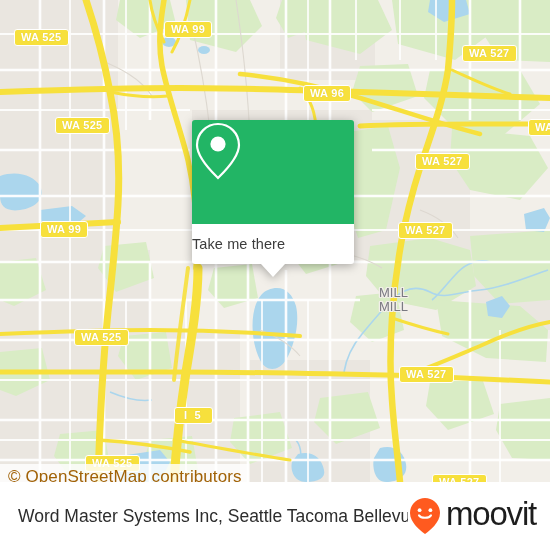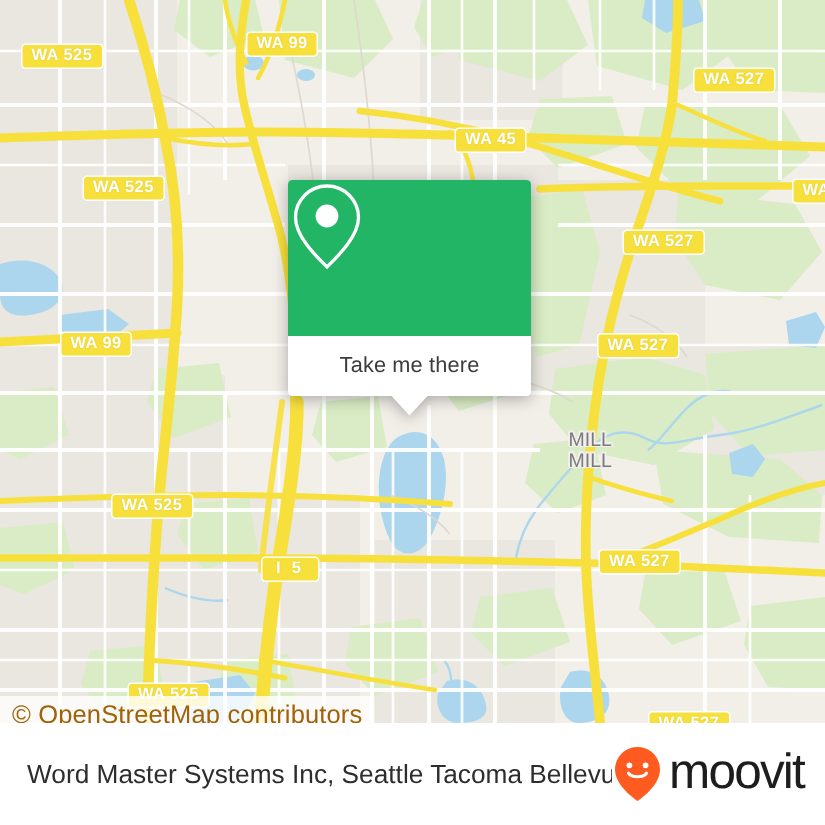--- a/index.html
+++ b/index.html
@@ -38,21 +38,21 @@
     font-size:11px;
     font-weight:bold;
     letter-spacing:.3px;
     padding:1.5px 6px 2.5px 6px;
     line-height:11px;
     white-space:nowrap;
     box-sizing:border-box;
     text-shadow:0 0 1px rgba(170,150,20,.35);
     z-index:25;
   }
-  .shield.i5{padding:1.5px 9px 2.5px 9px;letter-spacing:2.2px;}
+  .shield.i5{padding:1.5px 9px 2.5px 9px;letter-spacing:2.2px;margin-top:36px;}
 
   
   .place{
     position:absolute;
     color:#7a7a82;
     font-size:13px;
     line-height:14px;
     text-align:right;
     font-weight:normal;
     text-shadow:
@@ -67,21 +67,21 @@
     position:absolute;left:192px;top:120px;width:162px;
     z-index:60;
     filter:drop-shadow(0 2px 5px rgba(0,0,0,0.30));
   }
   .popup-top{
     height:104px;border-radius:3px 3px 0 0;
     display:flex;align-items:center;justify-content:center;
   }
   .popup-bottom{
     background:#ffffff;height:40px;border-radius:0 0 3px 3px;
-    display:flex;align-items:center;justify-content:center;
+    display:flex;align-items:center;justify-content:flex-start;
     position:relative;
   }
   .popup-label{
     font-size:14.5px;color:#3c3c3c;letter-spacing:.1px;
   }
   .popup-tail{
     position:absolute;left:50%;margin-left:-12px;bottom:-13px;
     width:0;height:0;
     border-left:12px solid transparent;
     border-right:12px solid transparent;
@@ -266,21 +266,21 @@
           <path d="M452 70 C470 78 490 88 510 94" stroke-width="3"></path>
           <path d="M150 0 C152 16 158 30 164 42" stroke-width="3"></path>
           <path d="M190 0 C186 20 180 38 172 52" stroke-width="3"></path>
         </g>
       </g>
     </svg>
 
     <div class="shield" style="left:14px;top:29px">WA 525</div>
     <div class="shield" style="left:164px;top:21px">WA 99</div>
     <div class="shield" style="left:462px;top:45px">WA 527</div>
-    <div class="shield" style="left:303px;top:85px">WA 45</div>
+    <div class="shield" style="left:303px;top:85px">WA 96</div>
     <div class="shield" style="left:55px;top:117px">WA 525</div>
     <div class="shield" style="left:528px;top:119px">WA</div>
     <div class="shield" style="left:415px;top:153px">WA 527</div>
     <div class="shield" style="left:398px;top:222px">WA 527</div>
     <div class="shield" style="left:40px;top:221px">WA 99</div>
     <div class="shield" style="left:74px;top:329px">WA 525</div>
     <div class="shield i5" style="left:174px;top:371px">I 5</div>
     <div class="shield" style="left:399px;top:366px">WA 527</div>
     <div class="shield" style="left:85px;top:455px">WA 525</div>
     <div class="shield" style="left:432px;top:474px">WA 527</div>

